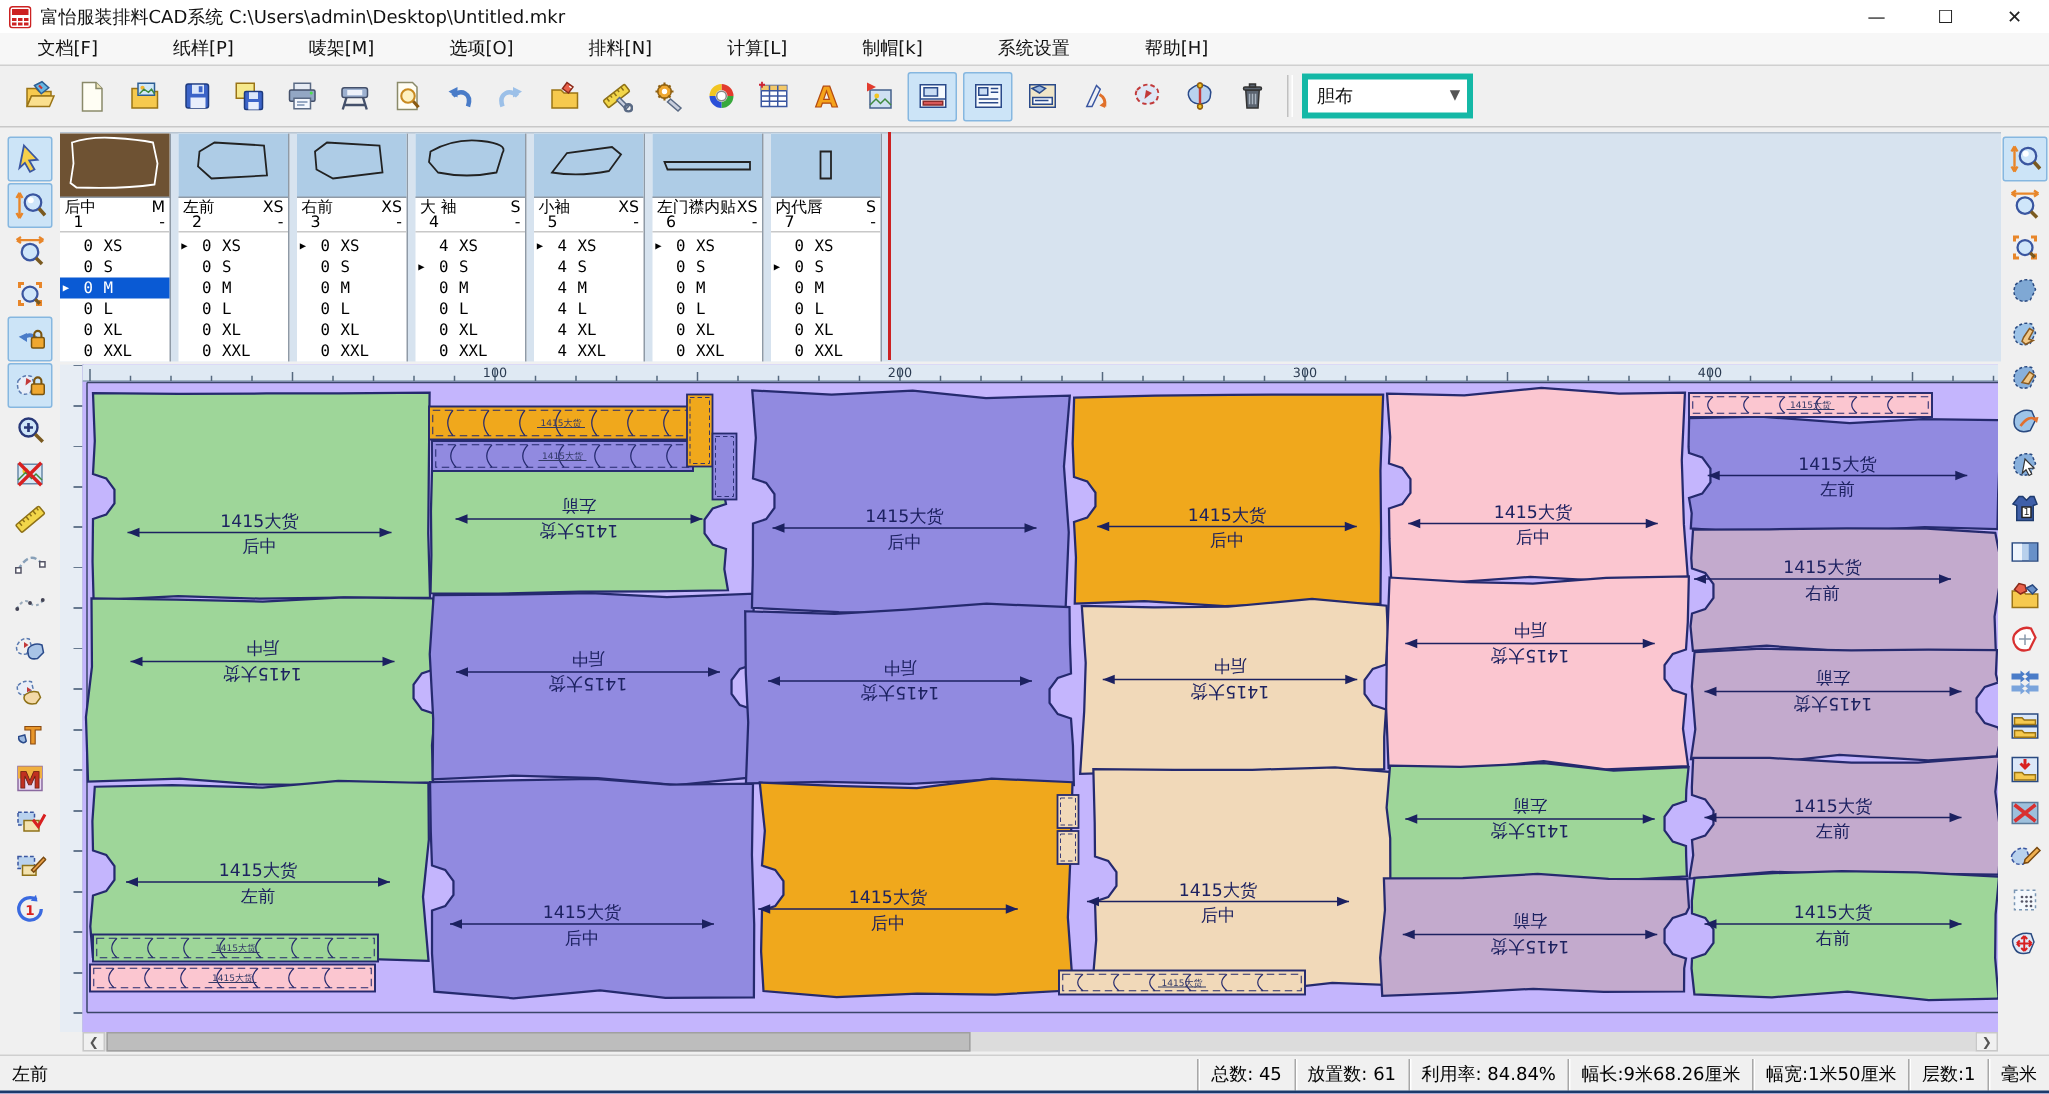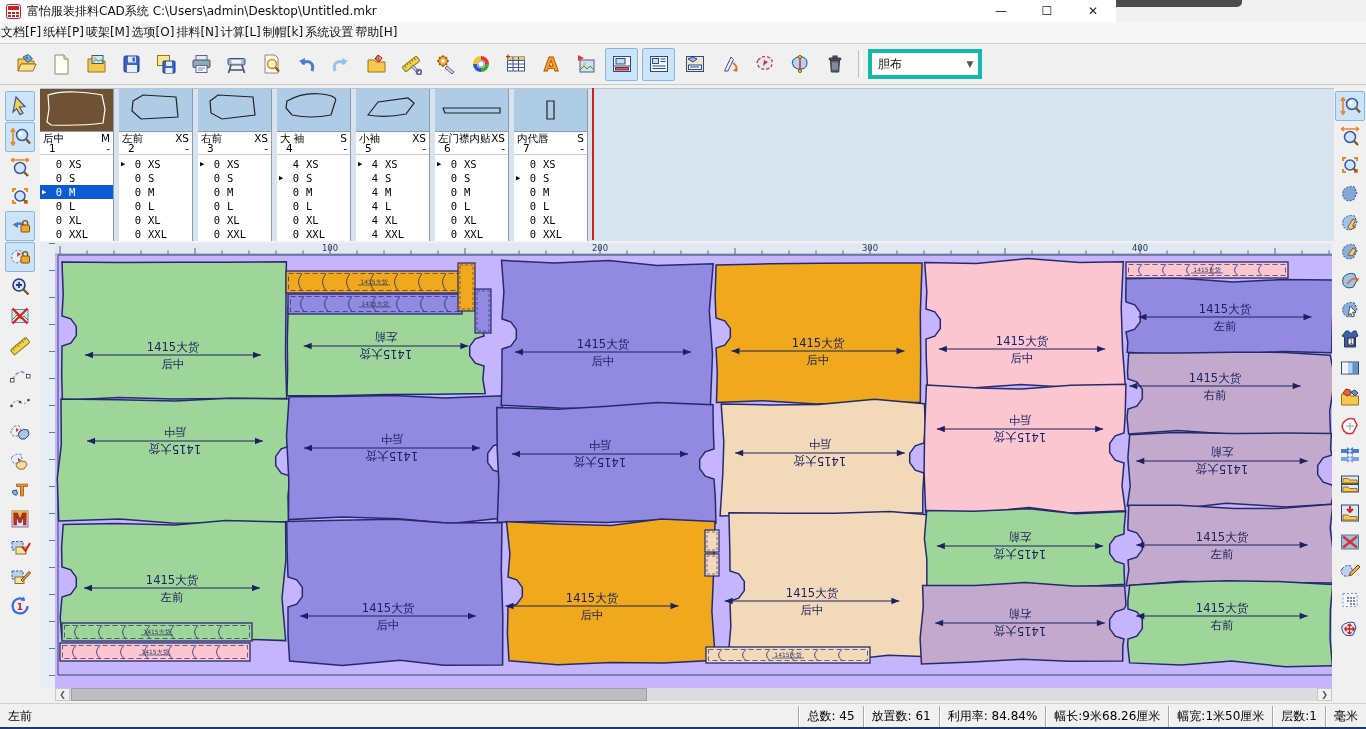--- a/index.html
+++ b/index.html
@@ -1,36 +1,36 @@
 <!DOCTYPE html>
 <html><head>
 <meta charset="utf-8">
 <style>
   html,body{margin:0;padding:0}
   body{width:1366px;height:729px;position:relative;background:#f0f0f0;
        font-family:"DejaVu Sans","Liberation Sans",sans-serif;overflow:hidden;
        -webkit-font-smoothing:antialiased}
   .abs{position:absolute}
   
-  #titlebar{left:0;top:0;width:1116px;height:22px;background:#ffffff;border-bottom:1px solid #e2e2e2;
+  #titlebar{left:0;top:0;width:1366px;height:22px;background:#ffffff;border-bottom:1px solid #e2e2e2;
             display:flex;align-items:center;font-size:12px;color:#111}
   #titlebar .app-icon{width:15px;height:15px;margin:0 6px 0 6px}
   .winbtns{position:absolute;right:0;top:0;height:22px;display:flex}
   .winbtn{width:46px;height:22px;display:flex;align-items:center;justify-content:center;
           font-size:12px;color:#222;cursor:default}
   
   #ov-bubble{left:700px;top:0;width:86px;height:10px;background:#fafafa;border-radius:0 0 12px 12px;
              box-shadow:0 1px 2px rgba(0,0,0,.25)}
   #ov-check{left:751px;top:0;width:15px;height:14px;background:#3dba4e;border-radius:4px;
             color:#fff;font-size:9px;line-height:14px;text-align:center;font-weight:bold}
   #ov-bar{left:845px;top:0;width:397px;height:7px;background:#4c4c4c;border-radius:0 0 5px 5px}
   
   #menubar{left:0;top:22px;width:1366px;height:21px;background:#f7f7f7;border-bottom:1px solid #d0d0d0;
            display:flex;align-items:center;font-size:12px;color:#111}
-  .menu-item{padding:2px 1px;cursor:default}
+  .menu-item{padding:2px 25px;cursor:default}
   
   #toolbar{left:0;top:44px;width:1366px;height:40px;background:#f0f0f0;border-bottom:1px solid #c8c8c8;
            display:flex;align-items:center}
   .tbtn{width:31px;height:31px;margin:0 2px;display:flex;align-items:center;justify-content:center;border-radius:2px}
   .tbtn.active{background:#cce4f7;border:1px solid #86b7e0}
   .tsep{width:2px;height:28px;border-left:1px solid #c0c0c0;border-right:1px solid #ffffff;margin:0 6px}
   #fabric-select{width:100px;height:22px;background:#fff;border:4px solid #14b8a6;display:flex;
                  align-items:center;font-size:12px;color:#111;padding-left:6px;justify-content:space-between}
   #fabric-select .chev{width:16px;height:20px;display:flex;align-items:center;justify-content:center;color:#555;font-size:9px}
   

